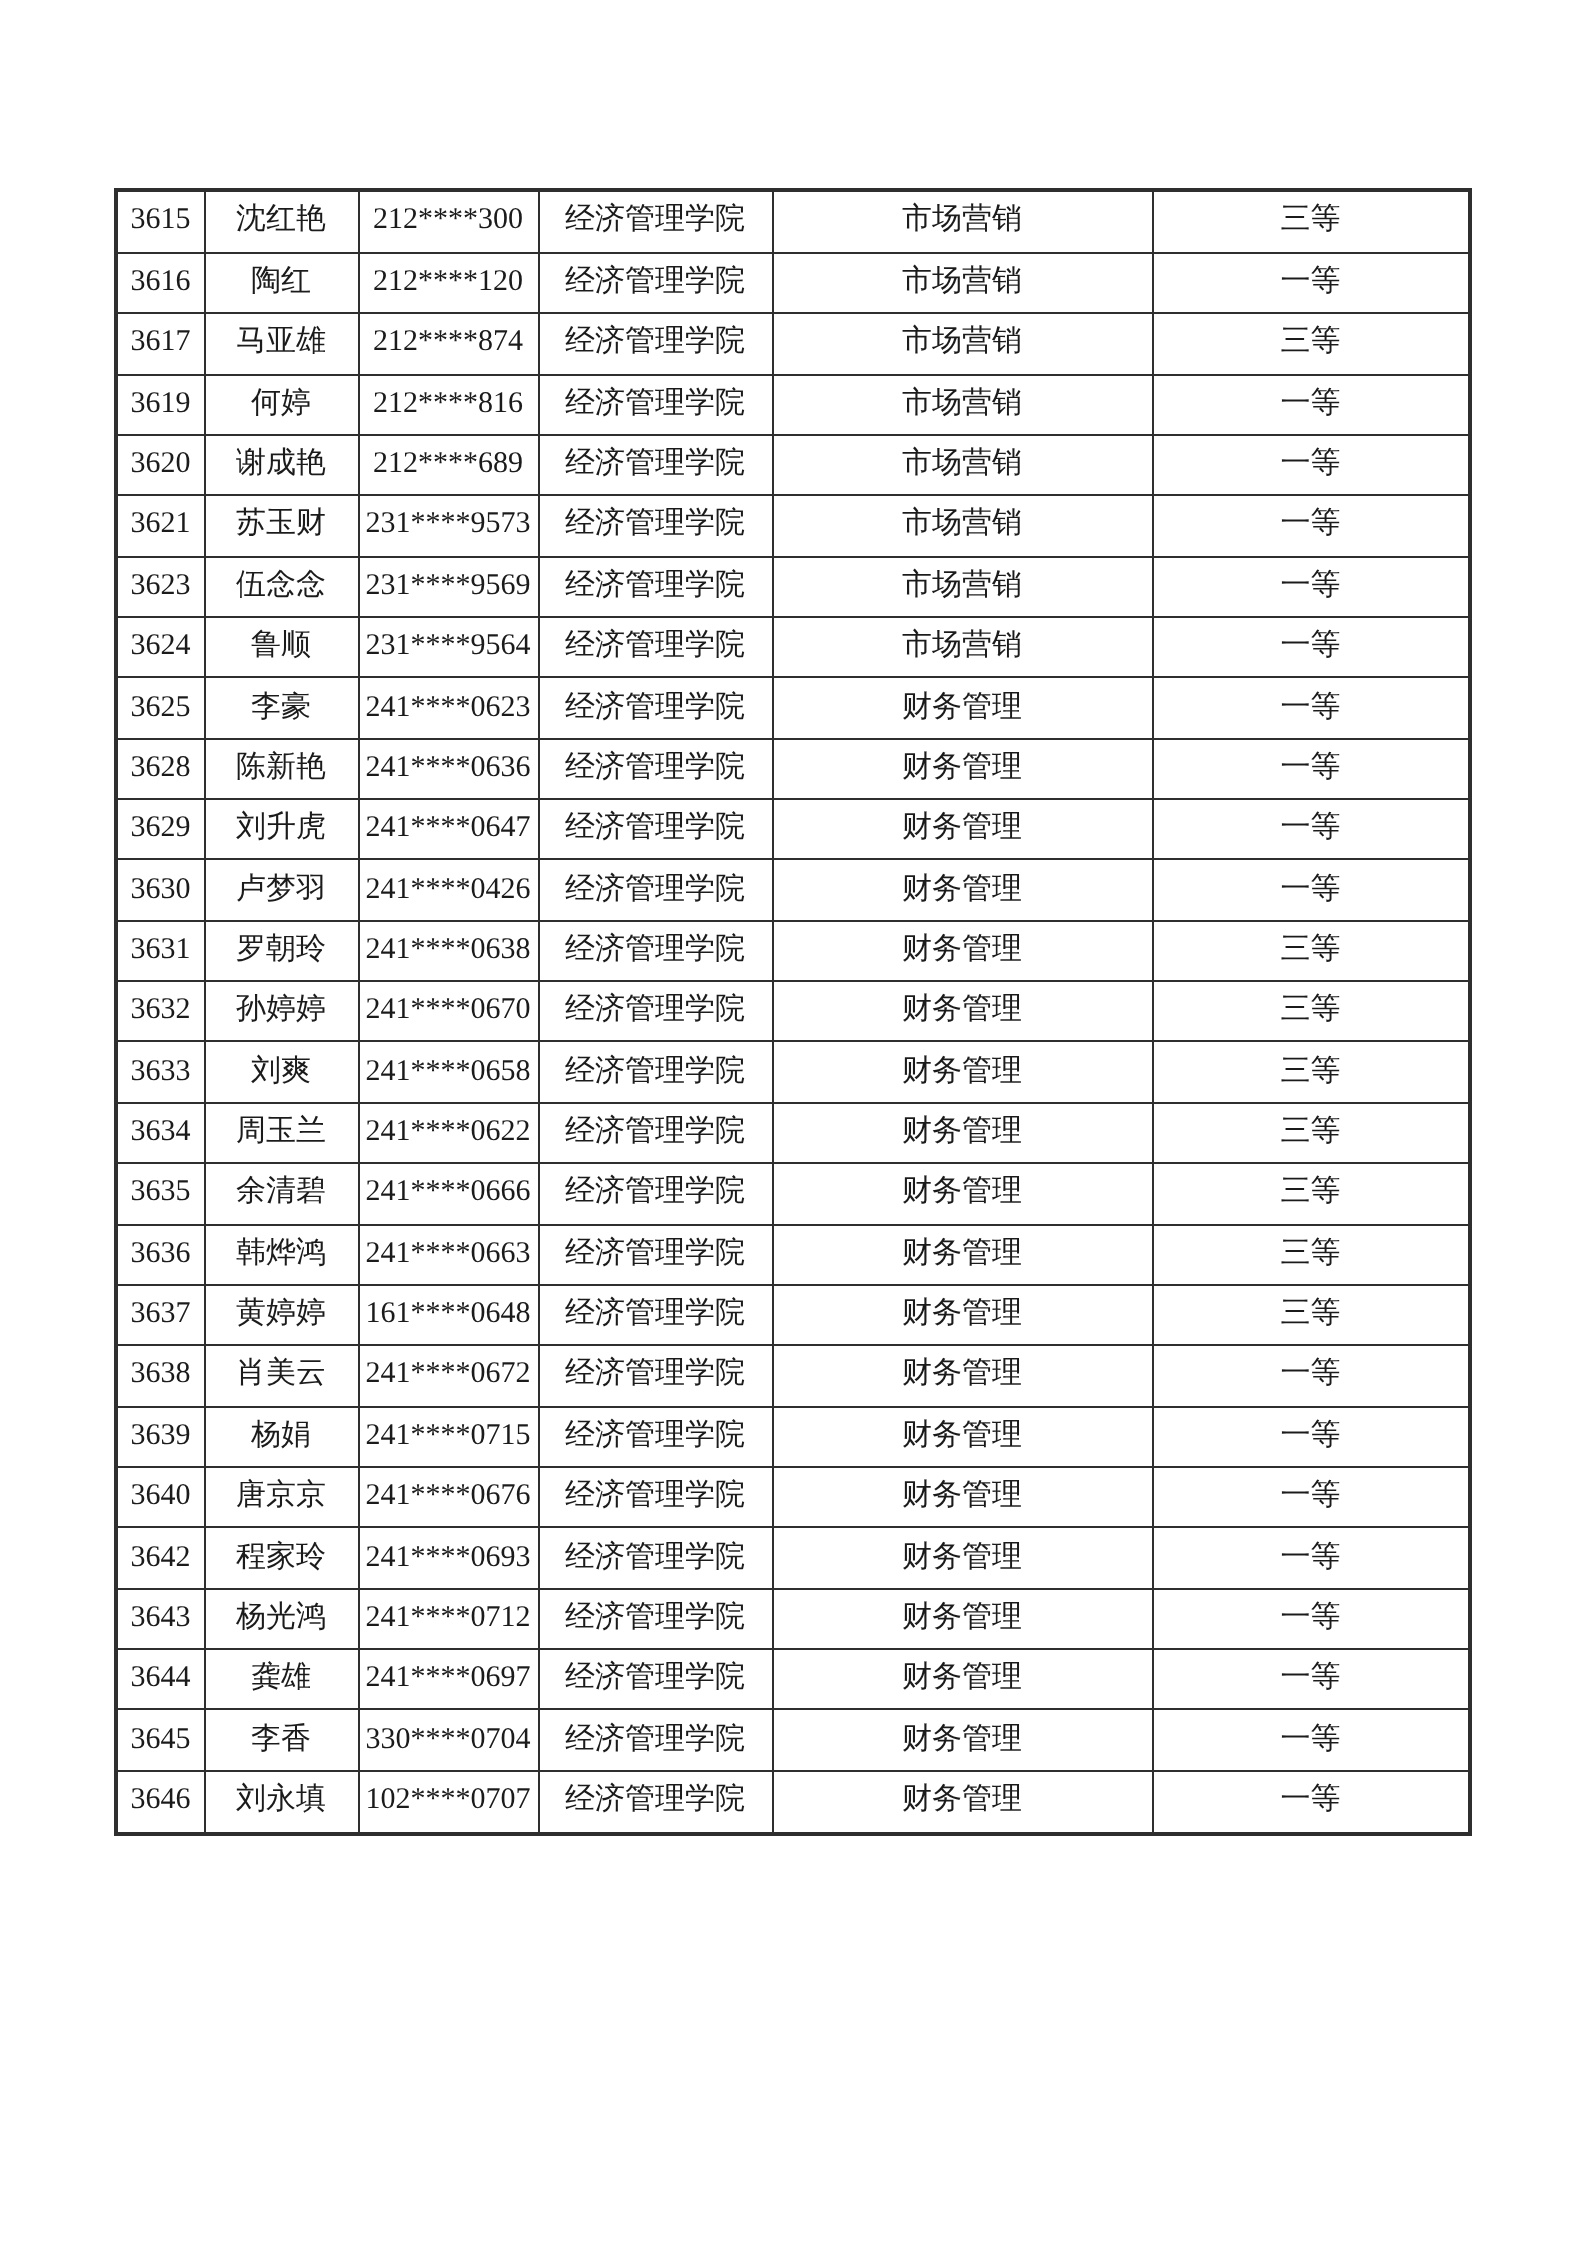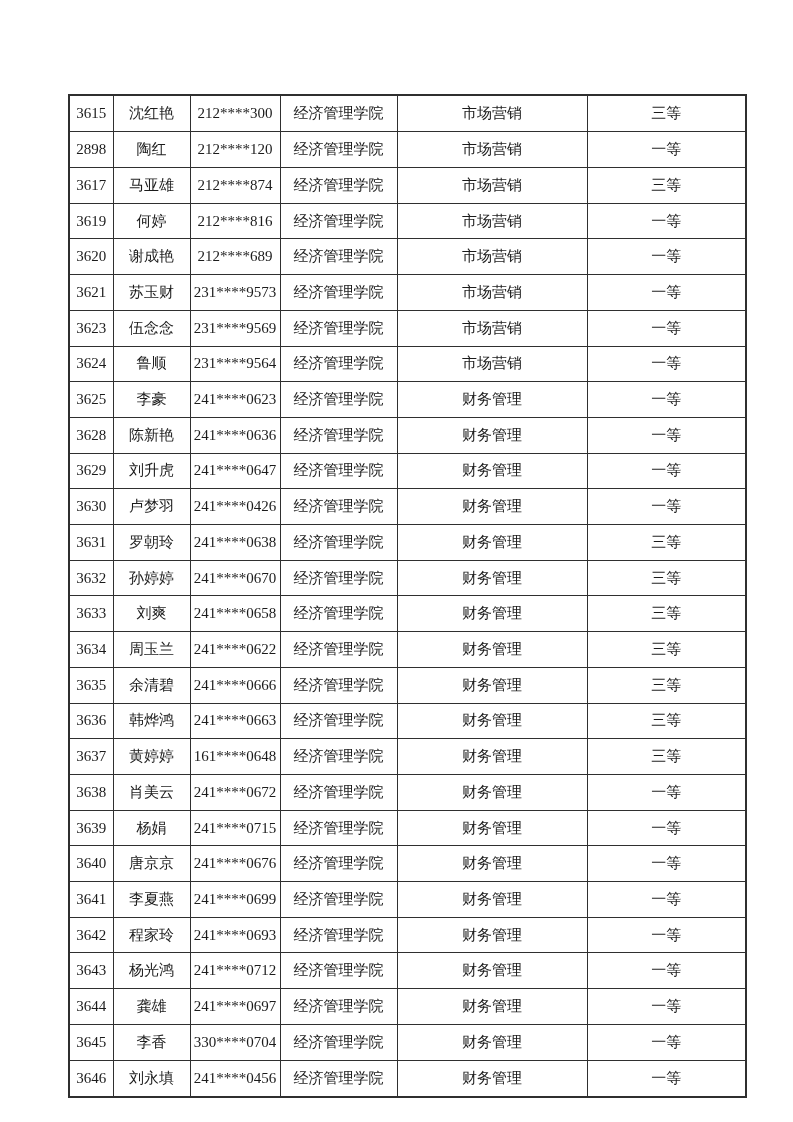--- a/index.html
+++ b/index.html
@@ -10,24 +10,24 @@
   .page {
     position: relative;
     width: 793px;
     height: 1122px;
     background: #ffffff;
     overflow: hidden;
     font-family: "Liberation Serif", "DejaVu Serif", serif;
   }
   table.results-table {
     position: absolute;
-    left: 68px;
+    left: 57px;
     top: 94px;
     width: 677px;
-    height: 1004px;
+    height: 824px;
     border-collapse: collapse;
     table-layout: fixed;
     border: 2px solid var(--border-color, #2f2f2f);
   }
   table.results-table td {
     border: 1px solid var(--border-color, #2f2f2f);
     padding: 0;
     text-align: center;
     vertical-align: middle;
     font-size: 15px;
@@ -59,21 +59,21 @@
     <tbody>
         <tr>
           <td>3615</td>
           <td>沈红艳</td>
           <td>212****300</td>
           <td>经济管理学院</td>
           <td>市场营销</td>
           <td>三等</td>
         </tr>
         <tr>
-          <td>2898</td>
+          <td>3616</td>
           <td>陶红</td>
           <td>212****120</td>
           <td>经济管理学院</td>
           <td>市场营销</td>
           <td>一等</td>
         </tr>
         <tr>
           <td>3617</td>
           <td>马亚雄</td>
           <td>212****874</td>
@@ -227,28 +227,20 @@
         </tr>
         <tr>
           <td>3640</td>
           <td>唐京京</td>
           <td>241****0676</td>
           <td>经济管理学院</td>
           <td>财务管理</td>
           <td>一等</td>
         </tr>
         <tr>
-          <td>3641</td>
-          <td>李夏燕</td>
-          <td>241****0699</td>
-          <td>经济管理学院</td>
-          <td>财务管理</td>
-          <td>一等</td>
-        </tr>
-        <tr>
           <td>3642</td>
           <td>程家玲</td>
           <td>241****0693</td>
           <td>经济管理学院</td>
           <td>财务管理</td>
           <td>一等</td>
         </tr>
         <tr>
           <td>3643</td>
           <td>杨光鸿</td>
@@ -269,20 +261,20 @@
           <td>3645</td>
           <td>李香</td>
           <td>330****0704</td>
           <td>经济管理学院</td>
           <td>财务管理</td>
           <td>一等</td>
         </tr>
         <tr>
           <td>3646</td>
           <td>刘永填</td>
-          <td>241****0456</td>
+          <td>102****0707</td>
           <td>经济管理学院</td>
           <td>财务管理</td>
           <td>一等</td>
         </tr>
       </tbody>
   </table>
 </div>
 
 </body></html>

